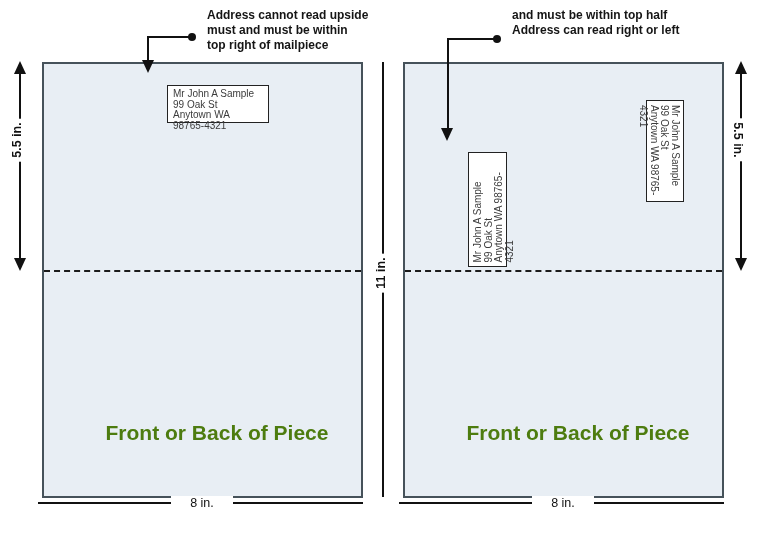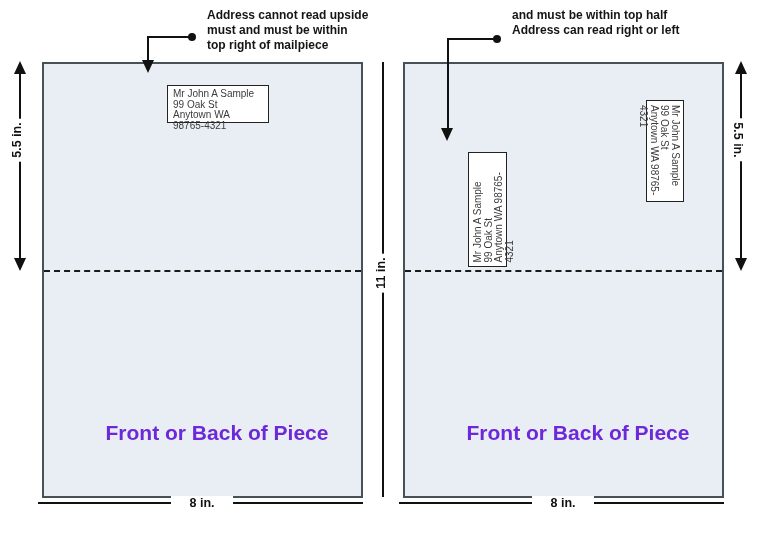--- a/index.html
+++ b/index.html
@@ -24,21 +24,21 @@
     position:absolute;
     top:270px; width:317px; height:0;
     border-top:2px dashed #1b1b1b;
   }
   .fold-line.left  { left:44px; }
   .fold-line.right { left:405px; }
   .caption {
     position:absolute;
     top:421px; width:350px;
     text-align:center;
-    font-size:21px; font-weight:bold; color:#6d28d9;
+    font-size:21px; font-weight:bold; color:#4d7c0f;
   }
   .caption.left  { left:42px; }
   .caption.right { left:403px; }
   .note {
     position:absolute; top:8px;
     font-size:12px; font-weight:bold; line-height:15px; color:#151515;
   }
   .note.left  { left:207px; }
   .note.right { left:512px; }
   .line { position:absolute; background:#111; }
@@ -49,21 +49,21 @@
   .vlabel {
     position:absolute;
     font-size:12.5px; font-weight:bold; white-space:nowrap;
     background:#ffffff; padding:2px 4px;
     transform-origin:center;
   }
   .rot-ccw { transform:rotate(-90deg); }
   .rot-cw  { transform:rotate(90deg); }
   .hlabel {
     position:absolute;
-    font-size:12.5px; font-weight:bold; text-align:center; width:62px;
+    font-size:12.5px; font-weight:normal; text-align:center; width:62px;
     background:#ffffff;
   }
   .addr {
     position:absolute;
     background:#ffffff; border:1px solid #222;
     font-size:10px; line-height:10.5px; color:#3c3c3c;margin-left:24px;
   }
   .addr.flat { left:143px; top:85px; width:102px; height:38px; padding:3px 5px; }
   .addr.rot-box-ccw { left:444px; top:152px; width:39px; height:115px; }
   .addr.rot-box-cw  { left:622px; top:100px; width:38px; height:102px; }

